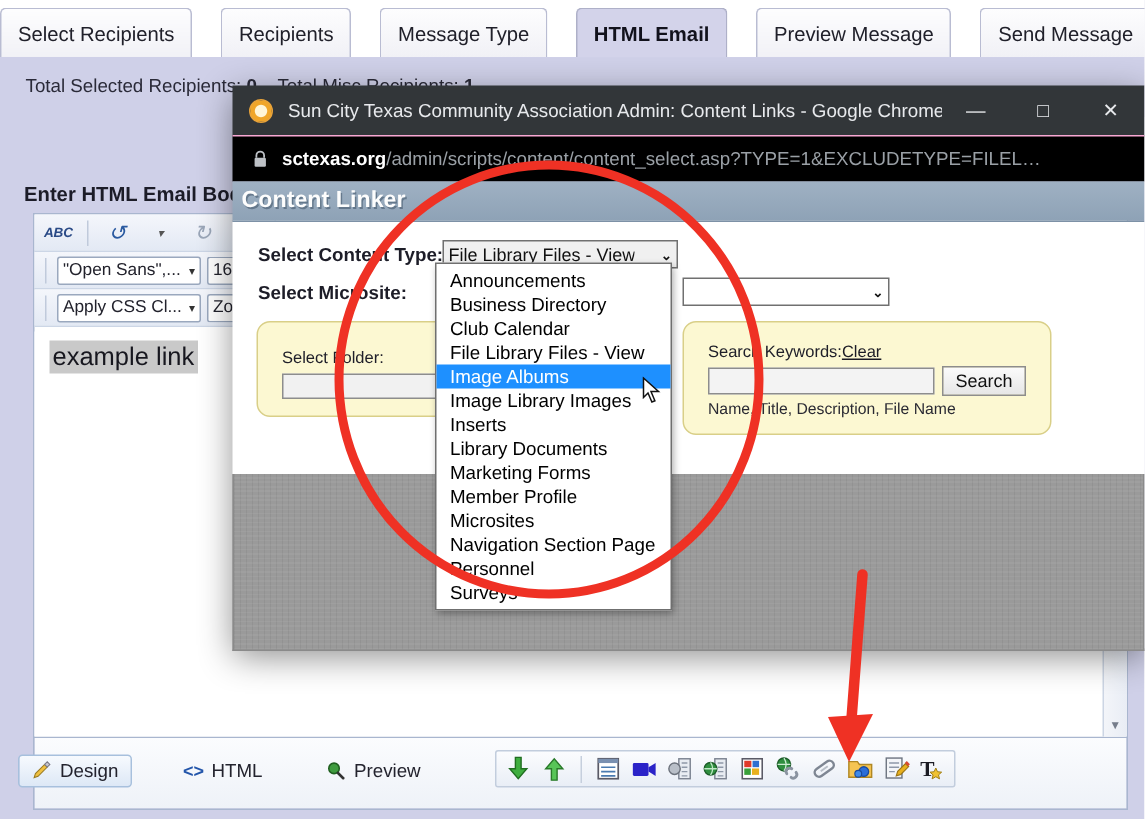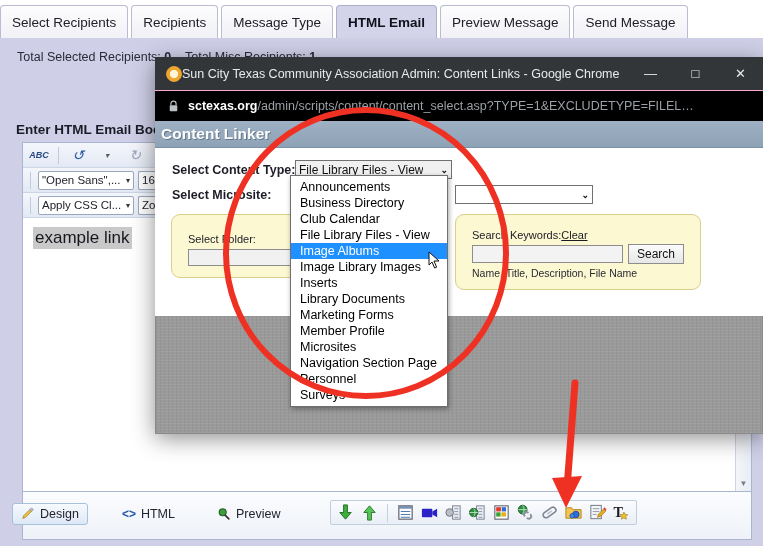--- a/index.html
+++ b/index.html
@@ -11,21 +11,21 @@
   #root{position:absolute;inset:0;}
 
   
   .page-bg{position:absolute;left:0;top:0;width:763px;height:546px;background:#cfd0e8;}
   .page-white-top{position:absolute;left:0;top:0;width:763px;height:38px;background:#ffffff;}
 
   .tabstrip{position:absolute;left:0;top:0;height:38px;display:flex;align-items:flex-end;}
   .tab{
     height:33px;box-sizing:border-box;
     display:flex;align-items:center;justify-content:center;
-    padding:12px 11px;margin-right:3px;
+    padding:12px 11px;margin-right:19px;
     border:1px solid #b9bcd2;border-bottom:none;
     border-radius:4px 4px 0 0;
     background:linear-gradient(#fdfdfe,#f1f1f6);
     font-size:13.5px;color:#20202a;white-space:nowrap;
   }
   .tab.active{background:#d3d3ea;border-color:#aeb0c8;font-weight:bold;color:#12121c;}
 
   .recip-bar{position:absolute;left:0;top:38px;width:763px;height:40px;background:#cfd0e8;}
   .recip-text{position:absolute;left:17px;top:50px;font-size:12.5px;color:#2a2a38;}
   .recip-text b{font-weight:bold;}
@@ -73,21 +73,21 @@
   .icn{width:19px;height:19px;display:block;}
   .counts{position:absolute;right:14px;top:502px;text-align:right;font-size:12px;color:#2a2a35;line-height:19px;}
 
   
   .chrome{position:absolute;left:155px;top:57px;width:608px;height:375px;
           box-shadow:0 6px 22px rgba(0,0,0,.45);}
   .chrome-title{height:33px;background:#323639;display:flex;align-items:center;}
   .ch-logo{width:16px;height:16px;margin-left:11px;border-radius:50%;
            background:radial-gradient(circle at 50% 50%, #fff6d9 0 38%, #f0a62a 45% 72%, #d4741a 78% 100%);
            border:1px solid #e8a33a;box-sizing:border-box;}
-  .ch-title-txt{color:#e8eaed;font-size:12.5px;white-space:nowrap;overflow:hidden;
+  .ch-title-txt{margin-left:10px;color:#e8eaed;font-size:12.5px;white-space:nowrap;overflow:hidden;
                 flex:1;}
   .ch-btns{display:flex;height:33px;}
   .ch-btn{width:45px;height:33px;display:flex;align-items:center;justify-content:center;color:#e8eaed;font-size:13px;}
   .ch-url{height:30px;background:#000000;display:flex;align-items:center;border-top:1px solid #f9a8d4;}
   .lockicn{margin-left:13px;width:11px;height:12px;}
   .url-txt{margin-left:9px;font-size:12.5px;white-space:nowrap;overflow:hidden;}
   .url-host{color:#ffffff;font-weight:bold;}
   .url-rest{color:#9aa0a6;}
 
   .cl-header{height:26px;background:linear-gradient(#9fb1c3,#8ea2b6);display:flex;align-items:center;

